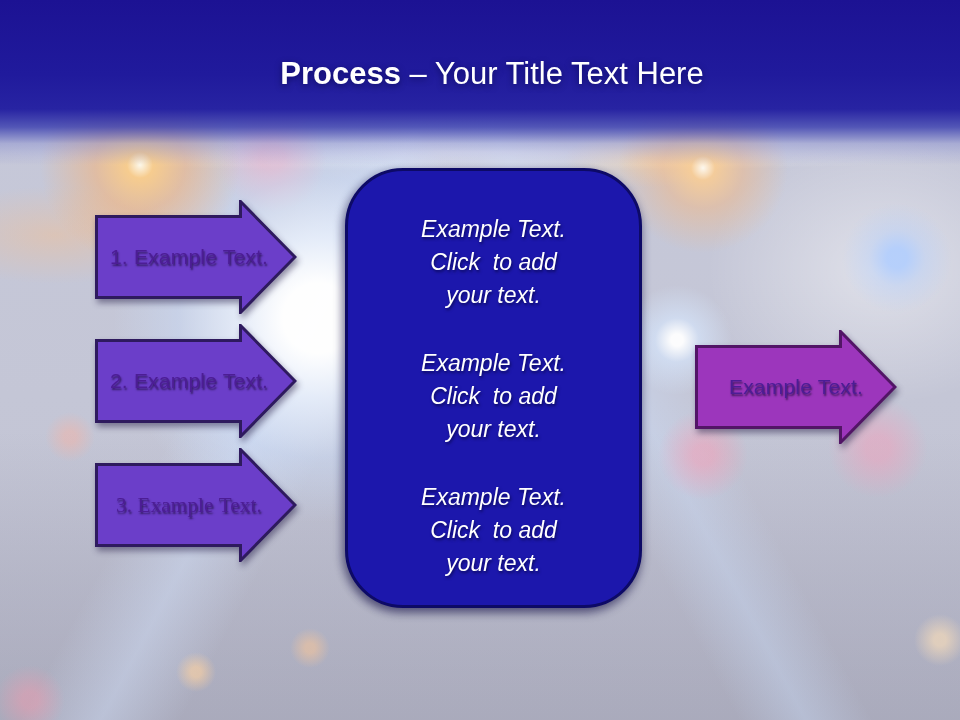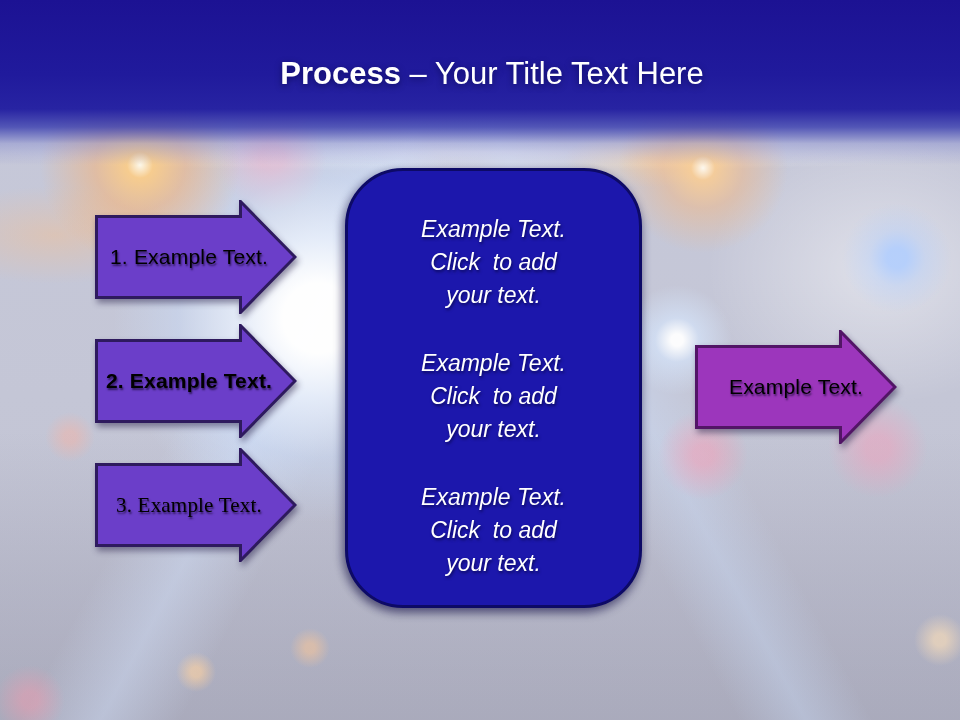--- a/index.html
+++ b/index.html
@@ -65,26 +65,26 @@
     white-space:nowrap;
   }
   .title .bold{font-weight:700;}
   .title .rest{font-weight:400;}
   
   .arrow{position:absolute;width:202px;height:114px;}
   .arrow svg{position:absolute;inset:0;filter:drop-shadow(2px 4px 3px rgba(25,15,60,.45));}
   .arrow-left polygon{fill:var(--left_arrow_fill,#6b3ec9);stroke:var(--left_arrow_border,#2e1a5e);stroke-width:3;}
   .arrow-right polygon{fill:var(--right_arrow_fill,#9c36bc);stroke:var(--right_arrow_border,#521566);stroke-width:3;}
   .arrow-1{left:95px;top:200px;}
-  .arrow-2{left:95px;top:324px;font-weight:bold;}
+  .arrow-2{left:95px;top:324px;}
   .arrow-3{left:95px;top:448px;font-family:Liberation Serif, serif;}
   .arrow-4{left:695px;top:330px;}
   .arrow-label{
     position:absolute;inset:0;display:flex;align-items:center;justify-content:center;
-    color:#000000;font-size:21px;letter-spacing:.2px;
+    color:#4c1d95;font-size:21px;letter-spacing:.2px;
     text-shadow:1px 2px 2px rgba(30,15,60,.75);
   }
   .arrow-left .arrow-label{padding-right:14px;}
   
   .center-box{
     position:absolute;left:345px;top:168px;width:297px;height:440px;
     box-sizing:border-box;border-radius:58px;
     background:var(--box_blue,#1c17ac);
     border:3px solid var(--box_border,#0d0a66);
     box-shadow:0 5px 10px rgba(20,15,70,.45), -4px 3px 8px rgba(20,15,70,.3);

